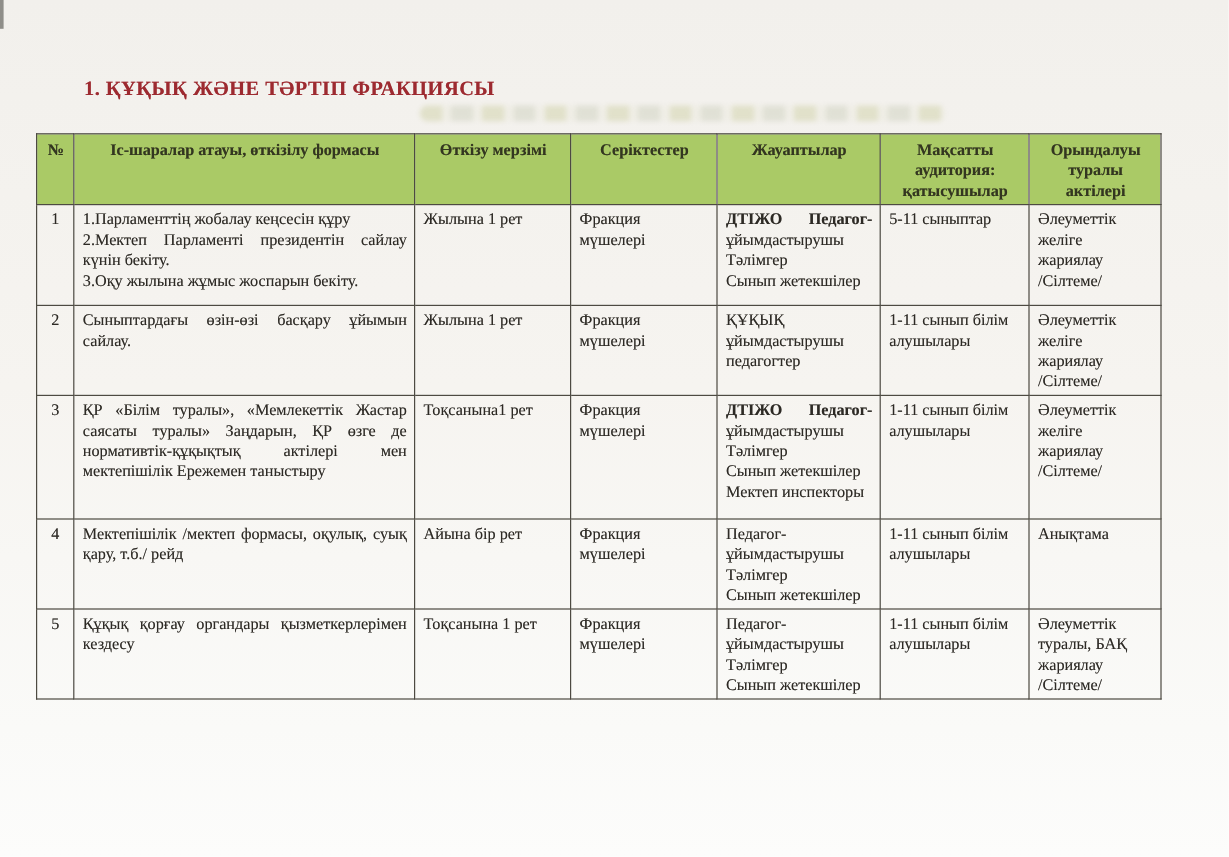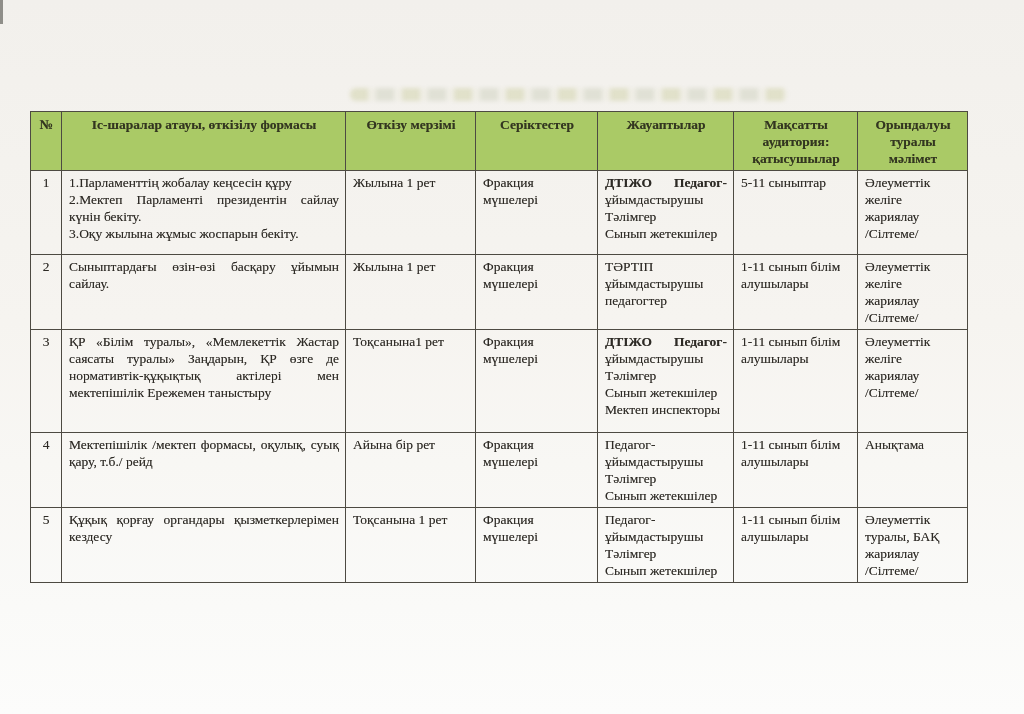--- a/index.html
+++ b/index.html
@@ -77,41 +77,42 @@
   td.cell-number { text-align: center; padding-left: 2px; padding-right: 2px; }
   td.cell-activity { text-align: justify; }
   td.cell-activity b { font-weight: normal; }
   .spread { text-align: justify; text-align-last: justify; font-weight: bold; }
 </style>
 </head>
 <body>
 
 <div class="page">
   <div class="edge-sliver"></div>
+  <h1 class="doc-title">1. ҚҰҚЫҚ ЖӘНЕ ТӘРТІП ФРАКЦИЯСЫ</h1>
   <div class="ghost-artifact"></div>
 
   <table class="plan">
     <colgroup>
       <col class="c0">
         <col class="c1">
         <col class="c2">
         <col class="c3">
       <col class="c4">
         <col class="c5">
         <col class="c6">
     </colgroup>
     <thead>
       <tr>
           <th>№</th>
           <th>Іс-шаралар атауы, өткізілу формасы</th>
           <th>Өткізу мерзімі</th>
           <th>Серіктестер</th>
           <th>Жауаптылар</th>
           <th>Мақсатты аудитория: қатысушылар</th>
-          <th>Орындалуы туралы мәлімет</th>
+          <th>Орындалуы туралы актілері</th>
         </tr>
     </thead>
     <tbody>
         <tr>
           <td class="cell-number">1</td>
           <td class="cell-activity">
             <div>1.Парламенттің жобалау кеңсесін құру</div>
             <div>2.Мектеп Парламенті президентін сайлау күнін бекіту.</div>
             <div>3.Оқу жылына жұмыс жоспарын бекіту.</div>
           </td>
@@ -138,21 +139,21 @@
         </tr>
         <tr>
           <td class="cell-number">2</td>
           <td class="cell-activity">Сыныптардағы өзін-өзі басқару ұйымын сайлау.</td>
           <td class="cell-term">Жылына 1 рет</td>
           <td class="cell-responsible">
             <div>Фракция</div>
             <div>мүшелері</div>
           </td>
           <td class="cell-partners">
-            <div>ТӘРТІП</div>
+            <div>ҚҰҚЫҚ</div>
             <div>ұйымдастырушы</div>
             <div>педагогтер</div>
           </td>
           <td class="cell-audience">
             <div>1-11 сынып білім</div>
             <div>алушылары</div>
           </td>
           <td class="cell-result">
             <div>Әлеуметтік</div>
             <div>желіге</div>

